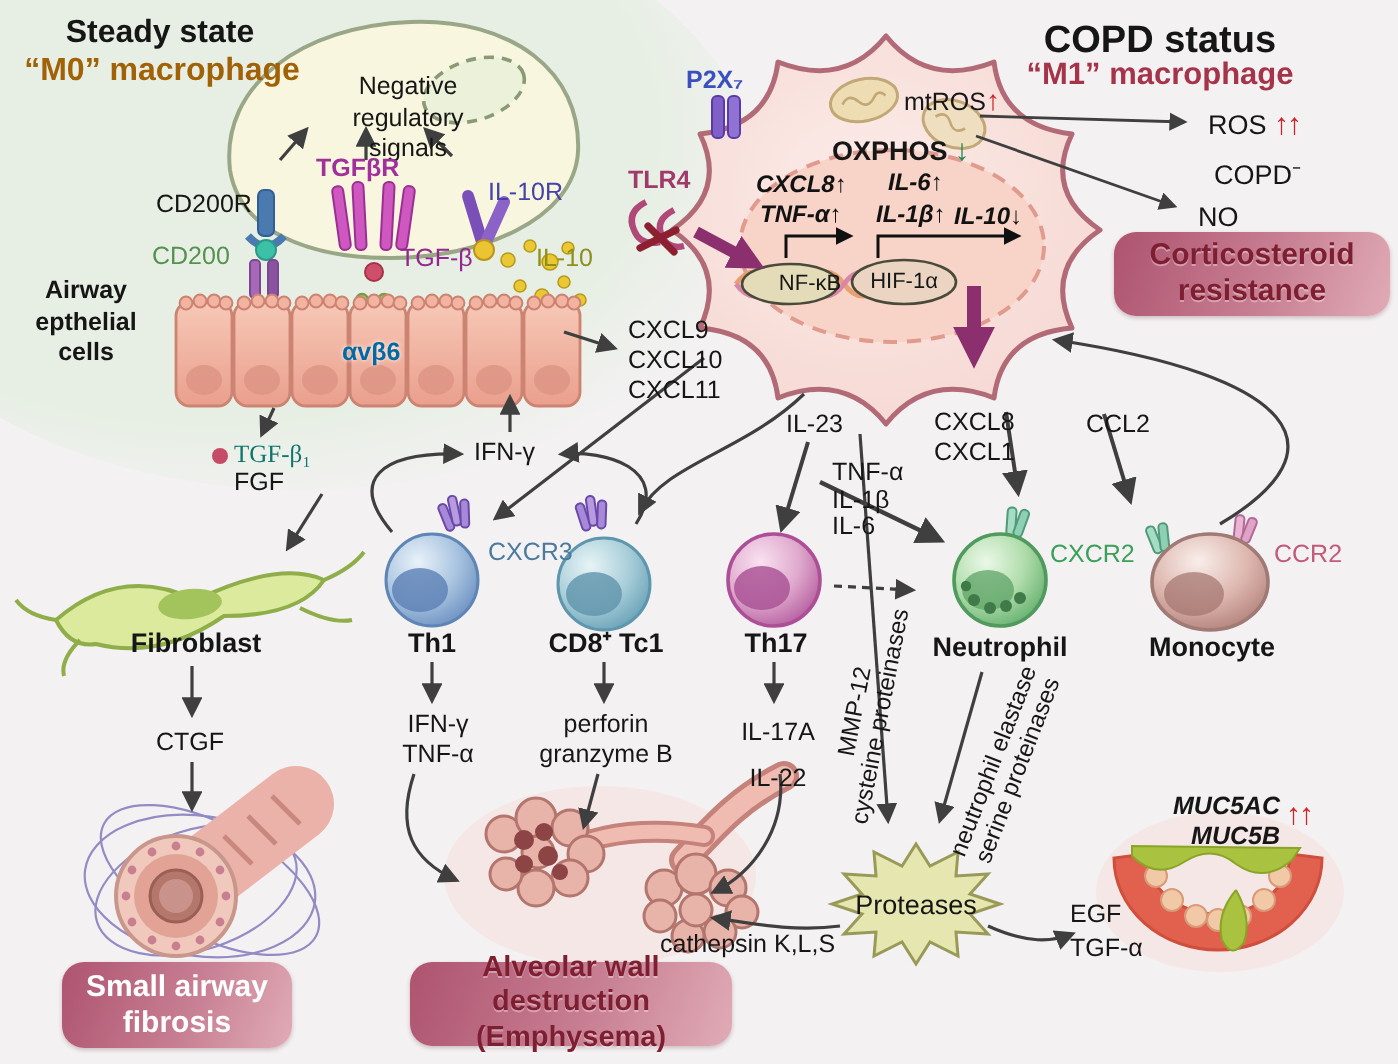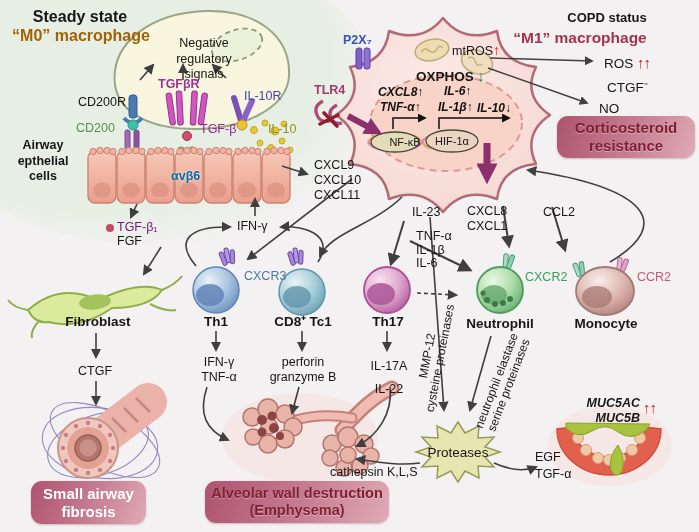--- a/index.html
+++ b/index.html
@@ -366,48 +366,48 @@
 <div class="lbl" style="left:76px;top:121px;color:#55924f;">CD200</div>
 <div class="lbl b" style="left:158px;top:77px;color:#a0309a;">TGFβR</div>
 <div class="lbl" style="left:200px;top:122px;color:#93278f;">TGF-β</div>
 <div class="lbl" style="left:244px;top:89px;color:#4343a8;">IL-10R</div>
 <div class="lbl" style="left:268px;top:122px;color:#8f8f1e;">IL-10</div>
 <div class="lbl b" style="left:171px;top:169px;color:#0369a1;text-shadow:0 0 2px #fff;">αvβ6</div>
 <div class="lbl b c" style="left:6px;top:138px;width:74px;line-height:15.5px;">Airway
 epthelial
 cells</div>
 
-<div class="lbl b c" style="left:536px;top:10px;width:142px;font-size:13px;">COPD status</div>
+<div class="lbl b c" style="left:509px;top:10px;width:142px;font-size:19px;">COPD status</div>
 <div class="lbl b c m1red" style="left:506px;top:29px;width:148px;font-size:15.5px;">“M1” macrophage</div>
 
 <div class="lbl b" style="left:343px;top:33px;color:#3a4fc0;">P2X₇</div>
 <div class="lbl" style="left:416px;top:67px;text-align:right;"><span class="b t14">OXPHOS</span> <span class="greenarr" style="font-size:15px;">↓</span></div>
 <div class="lbl" style="left:452px;top:42px;"><span>mtROS</span><span class="redarr" style="font-size:14px;">↑</span></div>
 <div class="lbl b" style="left:314px;top:83px;color:#a03a6a;">TLR4</div>
 
 <div class="lbl gene" style="left:378px;top:85px;">CXCL8↑</div>
 <div class="lbl gene" style="left:444px;top:84px;">IL-6↑</div>
 <div class="lbl gene" style="left:380px;top:100px;">TNF-α↑</div>
 <div class="lbl gene" style="left:438px;top:100px;">IL-1β↑</div>
 <div class="lbl gene" style="left:477px;top:101px;">IL-10↓</div>
 <div class="lbl c" style="left:371px;top:136px;width:48px;font-size:11px;padding-left:10px;">NF-κB</div>
 <div class="lbl c" style="left:427px;top:135px;width:50px;font-size:11px;">HIF-1α</div>
 
 <div class="lbl t14" style="left:604px;top:54px;"><span>ROS</span> <span class="redarr" style="font-size:15px;letter-spacing:-1px;">↑↑</span></div>
-<div class="lbl t14" style="left:607px;top:80px;">CTGF⁻</div>
+<div class="lbl t14" style="left:607px;top:80px;">COPD⁻</div>
 <div class="lbl t14" style="left:599px;top:101px;">NO</div>
 
 <div class="pill dark" style="left:557px;top:116px;width:138px;height:42px;">Corticosteroid
 resistance</div>
 
 <div class="lbl" style="left:314px;top:158px;line-height:15px;">CXCL9
 CXCL10
 CXCL11</div>
 <div class="lbl" style="left:237px;top:219px;">IFN-γ</div>
-<div class="lbl" style="left:412px;top:205px;">IL-23</div>
+<div class="lbl" style="left:393px;top:205px;">IL-23</div>
 <div class="lbl" style="left:467px;top:204px;line-height:15px;">CXCL8
 CXCL1</div>
 <div class="lbl" style="left:543px;top:205px;">CCL2</div>
 <div class="lbl" style="left:416px;top:230px;line-height:13.5px;">TNF-α
 IL-1β
 IL-6</div>
 
 <div class="lbl" style="left:244px;top:269px;color:#4a7a9e;">CXCR3</div>
 <div class="lbl" style="left:525px;top:270px;color:#3aa05a;">CXCR2</div>
 <div class="lbl" style="left:637px;top:270px;color:#c25a7a;">CCR2</div>
@@ -432,23 +432,23 @@
 
 <div class="lbl" style="left:330px;top:465px;">cathepsin K,L,S</div>
 <div class="lbl c t14" style="left:418px;top:445px;width:80px;">Proteases</div>
 <div class="lbl" style="left:535px;top:449px;line-height:16.5px;">EGF
 TGF-α</div>
 
 <div class="lbl b i" style="left:566px;top:396px;width:74px;text-align:right;line-height:14.5px;">MUC5AC
 MUC5B</div>
 <div class="lbl redarr" style="left:643px;top:399px;font-size:15px;letter-spacing:-1px;">↑↑</div>
 
-<div class="lbl" style="left:117px;top:220px;color:#701a75;">TGF-β₁</div>
+<div class="lbl" style="left:117px;top:220px;color:#0f766e;font-family:Liberation Serif, serif;">TGF-β₁</div>
 <div class="lbl" style="left:117px;top:234px;">FGF</div>
 <div class="lbl b c t14" style="left:60px;top:314px;width:76px;text-align:center;">Fibroblast</div>
 <div class="lbl" style="left:78px;top:364px;">CTGF</div>
 
 <div class="pill" style="left:31px;top:481px;width:115px;height:43px;">Small airway
 fibrosis</div>
-<div class="pill dark" style="left:205px;top:481px;width:184px;height:42px;font-size:14.5px;">Alveolar wall destruction
+<div class="pill dark" style="left:205px;top:481px;width:161px;height:42px;font-size:14.5px;">Alveolar wall destruction
 (Emphysema)</div>
 
 </div>
 
 </body></html>

